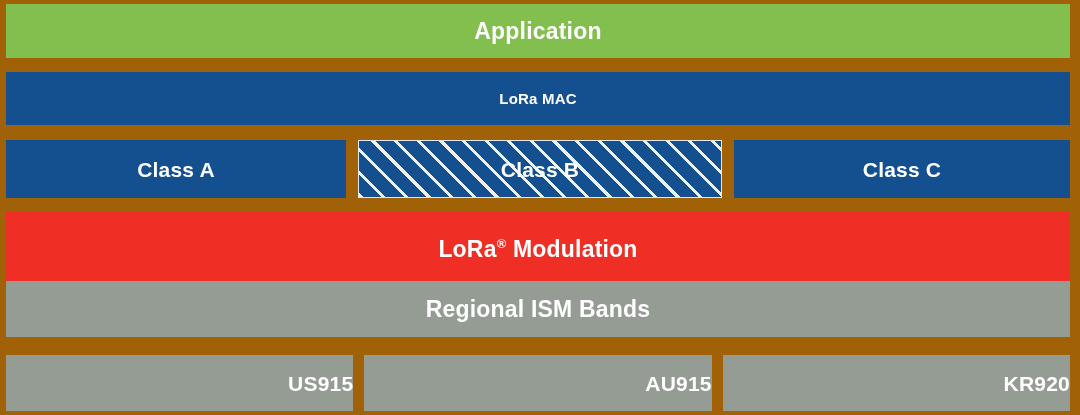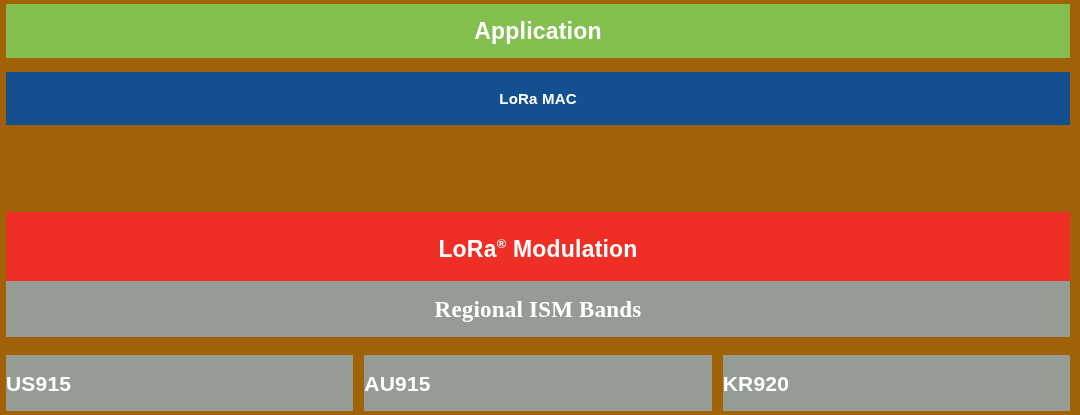--- a/index.html
+++ b/index.html
@@ -104,55 +104,66 @@
     vertical-align: super;
     line-height: 0;
   }
 
   
   #row-ism {
     top: 281px;
     height: 56px;
     background: #949c93;
   }
-  #row-ism .band-label { font-size: 23px; font-family: Liberation Serif, serif; }
+  #row-ism .band-label { font-size: 23px; }
 
   
   #row-regions {
     position: absolute;
     top: 355px;
     left: 6px;
     right: 10px;
     height: 56px;
     display: flex;
     gap: 11px;
   }
   .region-chip {
     flex: 1 1 0;
     background: #949c93;
     display: flex;
     align-items: center;
-    justify-content: flex-start;
+    justify-content: flex-end;
     box-sizing: border-box;
   }
   .region-chip .cell-label { font-size: 21px; }
 </style>
 </head>
 <body>
 
 <div id="stack-diagram">
 
   <div class="band" id="row-application">
     <span class="band-label">Application</span>
   </div>
 
   <div class="band" id="row-loramac">
     <span class="band-label">LoRa MAC</span>
   </div>
 
+  <div id="row-classes">
+    <div class="class-cell" id="class-a">
+      <span class="cell-label">Class A</span>
+    </div>
+    <div class="class-cell" id="class-b">
+      <span class="cell-label">Class B</span>
+    </div>
+    <div class="class-cell" id="class-c">
+      <span class="cell-label">Class C</span>
+    </div>
+  </div>
 
   <div class="band" id="row-modulation">
     <span class="band-label"><span>LoRa</span><span class="reg-mark">®</span><span> Modulation</span></span>
   </div>
 
   <div class="band" id="row-ism">
     <span class="band-label">Regional ISM Bands</span>
   </div>
 
   <div id="row-regions">

